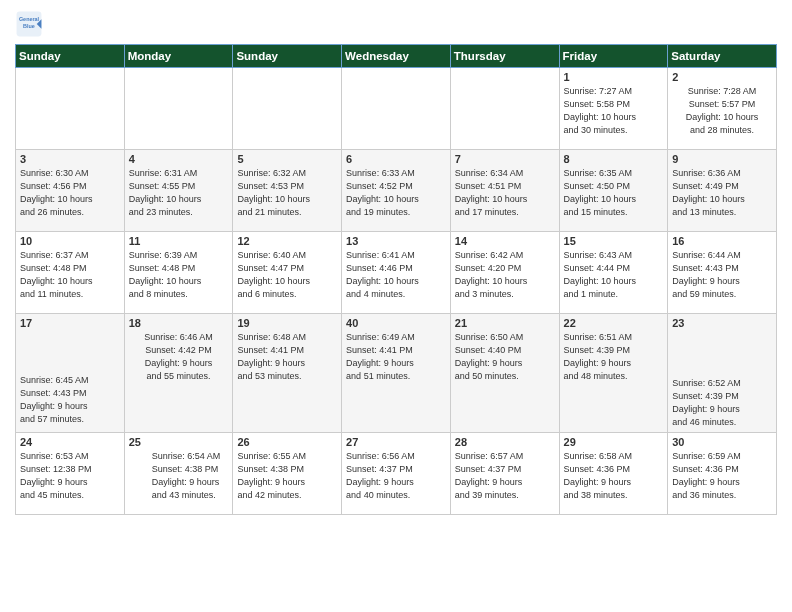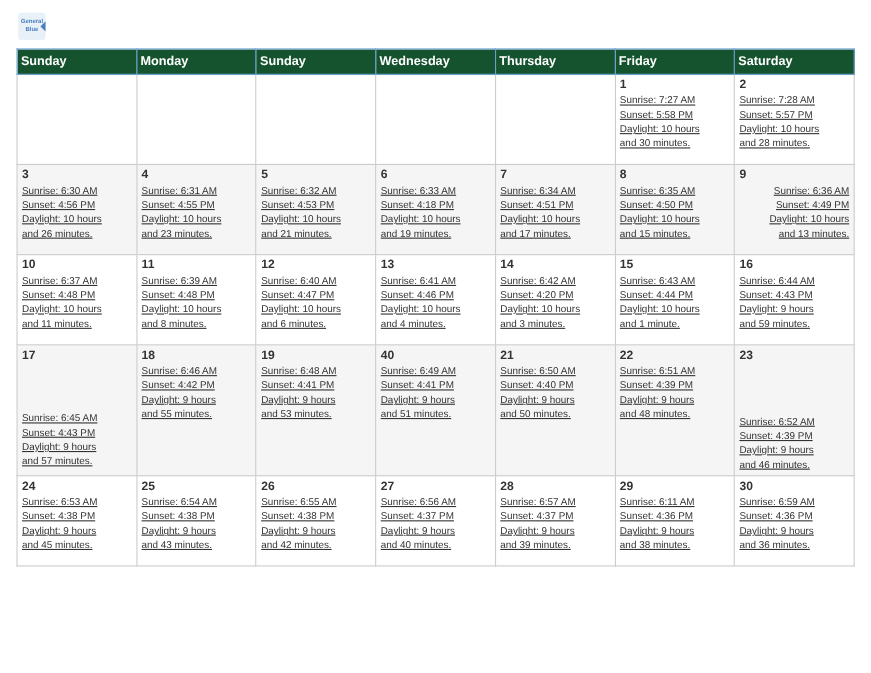--- a/index.html
+++ b/index.html
@@ -71,21 +71,20 @@
     .day-num {
       font-size: 11px;
       font-weight: bold;
       color: #333;
       margin-bottom: 2px;
     }
     .day-detail {
       font-size: 9px;
       color: #333;
       line-height: 1.45;
-      text-decoration: underline;
     }
     .empty-cell {
       background: #fff !important;
     }
   </style>
 </head>
 <body>
 
 <div class="page">
   <div class="header">
@@ -124,21 +123,21 @@
           <td class="empty-cell"></td>
           <td>
             <div class="day-num">1</div>
             <div class="day-detail" style="white-space: pre-line;">Sunrise: 7:27 AM
 Sunset: 5:58 PM
 Daylight: 10 hours
 and 30 minutes.</div>
           </td>
           <td>
             <div class="day-num">2</div>
-            <div class="day-detail" style="white-space: pre-line;">Sunrise: 7:28 AM
+            <div class="day-detail" style="white-space: pre-line; text-align: center;">Sunrise: 7:28 AM
 Sunset: 5:57 PM
 Daylight: 10 hours
 and 28 minutes.</div>
           </td>
         </tr>
         <tr>
           <td>
             <div class="day-num">3</div>
             <div class="day-detail" style="white-space: pre-line;">Sunrise: 6:30 AM
 Sunset: 4:56 PM
@@ -155,41 +154,41 @@
           <td>
             <div class="day-num">5</div>
             <div class="day-detail" style="white-space: pre-line;">Sunrise: 6:32 AM
 Sunset: 4:53 PM
 Daylight: 10 hours
 and 21 minutes.</div>
           </td>
           <td>
             <div class="day-num">6</div>
             <div class="day-detail" style="white-space: pre-line;">Sunrise: 6:33 AM
-Sunset: 4:18 PM
+Sunset: 4:52 PM
 Daylight: 10 hours
 and 19 minutes.</div>
           </td>
           <td>
             <div class="day-num">7</div>
             <div class="day-detail" style="white-space: pre-line;">Sunrise: 6:34 AM
 Sunset: 4:51 PM
 Daylight: 10 hours
 and 17 minutes.</div>
           </td>
           <td>
             <div class="day-num">8</div>
             <div class="day-detail" style="white-space: pre-line;">Sunrise: 6:35 AM
 Sunset: 4:50 PM
 Daylight: 10 hours
 and 15 minutes.</div>
           </td>
           <td>
             <div class="day-num">9</div>
-            <div class="day-detail" style="white-space: pre-line; text-align: right;">Sunrise: 6:36 AM
+            <div class="day-detail" style="white-space: pre-line;">Sunrise: 6:36 AM
 Sunset: 4:49 PM
 Daylight: 10 hours
 and 13 minutes.</div>
           </td>
         </tr>
         <tr>
           <td>
             <div class="day-num">10</div>
             <div class="day-detail" style="white-space: pre-line;">Sunrise: 6:37 AM
 Sunset: 4:48 PM
@@ -242,21 +241,21 @@
         <tr>
           <td>
             <div class="day-num">17</div>
             <div class="day-detail" style="white-space: pre-line; margin-top: 45px;">Sunrise: 6:45 AM
 Sunset: 4:43 PM
 Daylight: 9 hours
 and 57 minutes.</div>
           </td>
           <td>
             <div class="day-num">18</div>
-            <div class="day-detail" style="white-space: pre-line;">Sunrise: 6:46 AM
+            <div class="day-detail" style="white-space: pre-line; text-align: center;">Sunrise: 6:46 AM
 Sunset: 4:42 PM
 Daylight: 9 hours
 and 55 minutes.</div>
           </td>
           <td>
             <div class="day-num">19</div>
             <div class="day-detail" style="white-space: pre-line;">Sunrise: 6:48 AM
 Sunset: 4:41 PM
 Daylight: 9 hours
 and 53 minutes.</div>
@@ -287,27 +286,27 @@
             <div class="day-detail" style="white-space: pre-line; margin-top: 48px;">Sunrise: 6:52 AM
 Sunset: 4:39 PM
 Daylight: 9 hours
 and 46 minutes.</div>
           </td>
         </tr>
         <tr>
           <td>
             <div class="day-num">24</div>
             <div class="day-detail" style="white-space: pre-line;">Sunrise: 6:53 AM
-Sunset: 4:38 PM
+Sunset: 12:38 PM
 Daylight: 9 hours
 and 45 minutes.</div>
           </td>
           <td>
             <div class="day-num">25</div>
-            <div class="day-detail" style="white-space: pre-line;">Sunrise: 6:54 AM
+            <div class="day-detail" style="white-space: pre-line; margin-left: 23px;">Sunrise: 6:54 AM
 Sunset: 4:38 PM
 Daylight: 9 hours
 and 43 minutes.</div>
           </td>
           <td>
             <div class="day-num">26</div>
             <div class="day-detail" style="white-space: pre-line;">Sunrise: 6:55 AM
 Sunset: 4:38 PM
 Daylight: 9 hours
 and 42 minutes.</div>
@@ -321,21 +320,21 @@
           </td>
           <td>
             <div class="day-num">28</div>
             <div class="day-detail" style="white-space: pre-line;">Sunrise: 6:57 AM
 Sunset: 4:37 PM
 Daylight: 9 hours
 and 39 minutes.</div>
           </td>
           <td>
             <div class="day-num">29</div>
-            <div class="day-detail" style="white-space: pre-line;">Sunrise: 6:11 AM
+            <div class="day-detail" style="white-space: pre-line;">Sunrise: 6:58 AM
 Sunset: 4:36 PM
 Daylight: 9 hours
 and 38 minutes.</div>
           </td>
           <td>
             <div class="day-num">30</div>
             <div class="day-detail" style="white-space: pre-line;">Sunrise: 6:59 AM
 Sunset: 4:36 PM
 Daylight: 9 hours
 and 36 minutes.</div>

